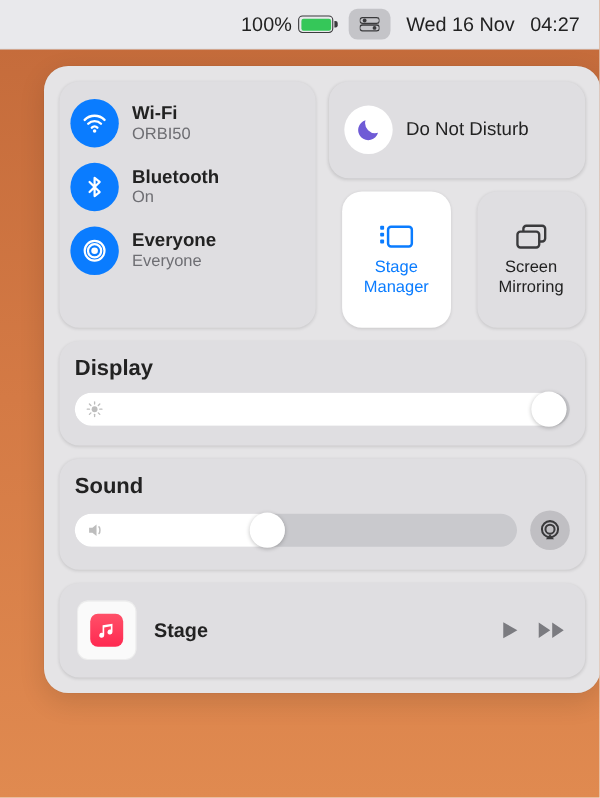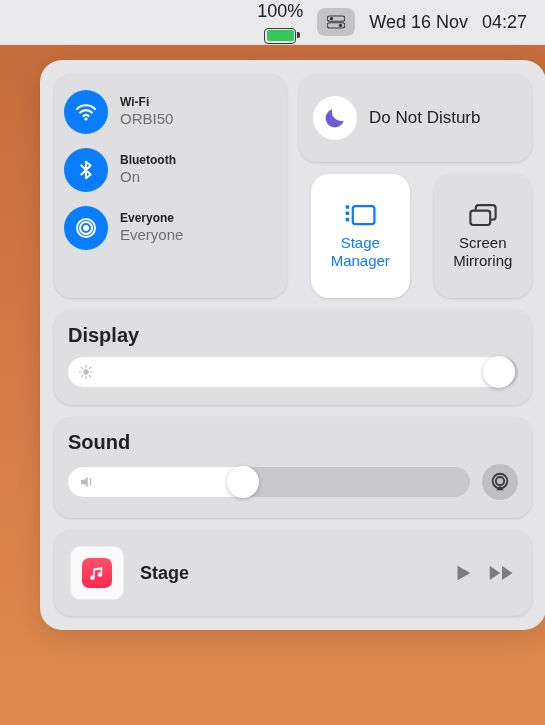--- a/index.html
+++ b/index.html
@@ -12,35 +12,35 @@
     --muted:#6e6e73;
     --slider-track:#c9c9cd;
     --shadow:0 0 0 0.5px rgba(0,0,0,.05), 0 8px 24px rgba(0,0,0,.12);
     --inner-shadow:0 1px 3px rgba(0,0,0,.12);
     --battery-green:#35c759;
   }
   html,body{margin:0;padding:0;font-family:-apple-system,BlinkMacSystemFont,"Helvetica Neue",Arial,sans-serif;color:var(--text);}
   body{width:545px;height:725px;background:linear-gradient(180deg,#c36a3a 0%,#d47a45 50%,#e08a50 100%);overflow:hidden;position:relative;}
   
   .menubar{height:44px;background:var(--menu-bg);display:flex;align-items:center;justify-content:flex-end;gap:14px;padding:0 18px;font-size:18px;border-bottom:1px solid rgba(0,0,0,.05);}
-  .menubar .battery-wrap{display:flex;align-items:center;gap:6px;flex-direction:column;}
+  .menubar .battery-wrap{display:flex;align-items:center;gap:6px;}
   .battery-icon{width:30px;height:14px;border:1.8px solid #3a3a3c;border-radius:4px;position:relative;}
   .battery-icon::after{content:"";position:absolute;right:-5px;top:3.5px;width:2.8px;height:6px;background:#3a3a3c;border-radius:0 2px 2px 0;}
   .battery-fill{position:absolute;left:1.5px;top:1.5px;bottom:1.5px;width:calc(100% - 3px);background:var(--battery-green);border-radius:2px;}
   .cc-toggle{width:38px;height:28px;border-radius:8px;background:#c4c4c8;display:flex;align-items:center;justify-content:center;}
   .cc-toggle svg{width:18px;height:14px;}
   
   .cc{position:absolute;top:60px;left:40px;width:478px;background:var(--cc-bg);border-radius:22px;box-shadow:var(--shadow);padding:14px;display:grid;grid-template-columns:1fr 1fr;gap:12px;}
   .card{background:var(--card-bg);border-radius:18px;box-shadow:var(--inner-shadow);}
   
   .connectivity{grid-column:1;grid-row:1;padding:12px 10px;display:flex;flex-direction:column;gap:6px;min-height:200px;}
   .conn-row{display:flex;align-items:center;gap:12px;padding:4px 0;}
   .conn-icon{width:44px;height:44px;border-radius:50%;background:var(--accent);display:flex;align-items:center;justify-content:center;color:#fff;flex-shrink:0;}
   .conn-text{display:flex;flex-direction:column;line-height:1.25;}
-  .conn-title{font-size:12px;font-weight:600;}
+  .conn-title{font-size:17px;font-weight:600;}
   .conn-sub{font-size:15px;color:var(--muted);}
   
   .rightcol{grid-column:2;grid-row:1;display:grid;grid-template-rows:88px 1fr;gap:12px;}
   .dnd{display:flex;align-items:center;gap:12px;padding:0 14px;}
   .dnd-icon{width:44px;height:44px;border-radius:50%;background:#fff;display:flex;align-items:center;justify-content:center;}
   .dnd-title{font-size:17px;font-weight:400;line-height:1.2;}
   .mini-row{display:grid;grid-template-columns:1fr 1fr;gap:12px;}
   .mini{display:flex;flex-direction:column;align-items:center;justify-content:center;text-align:center;font-size:15px;line-height:1.2;padding:6px;gap:4px;margin-left:12px;}
   .mini.active{background:#fff;}
   .mini.active .mini-label{color:var(--accent);font-weight:500;}

